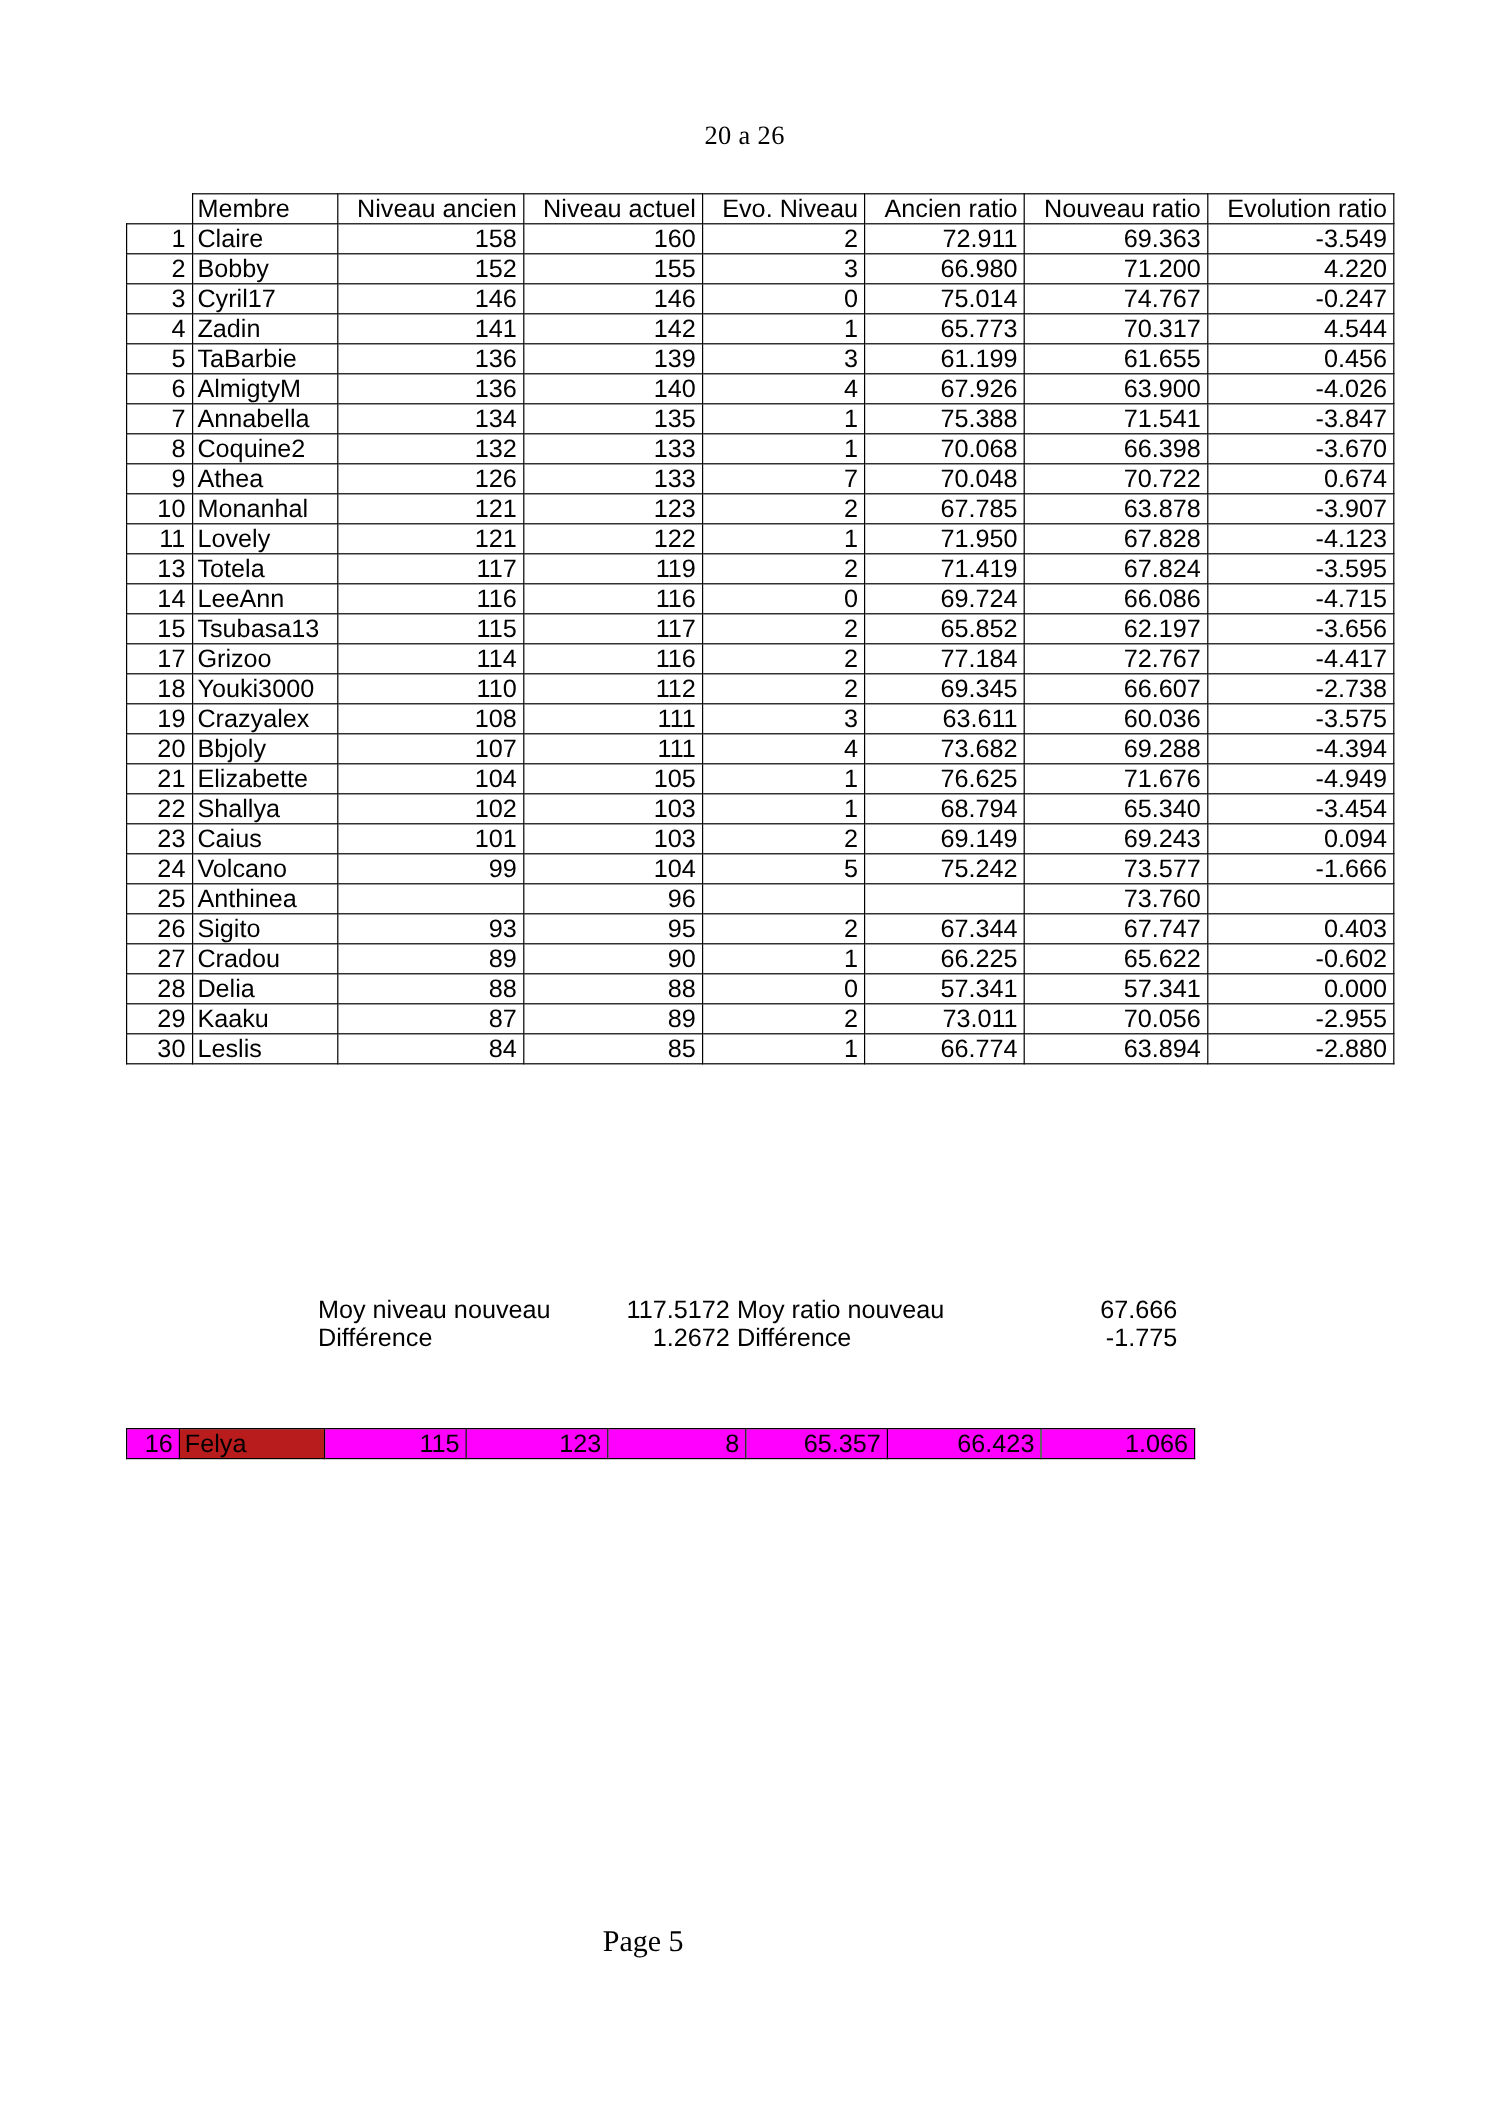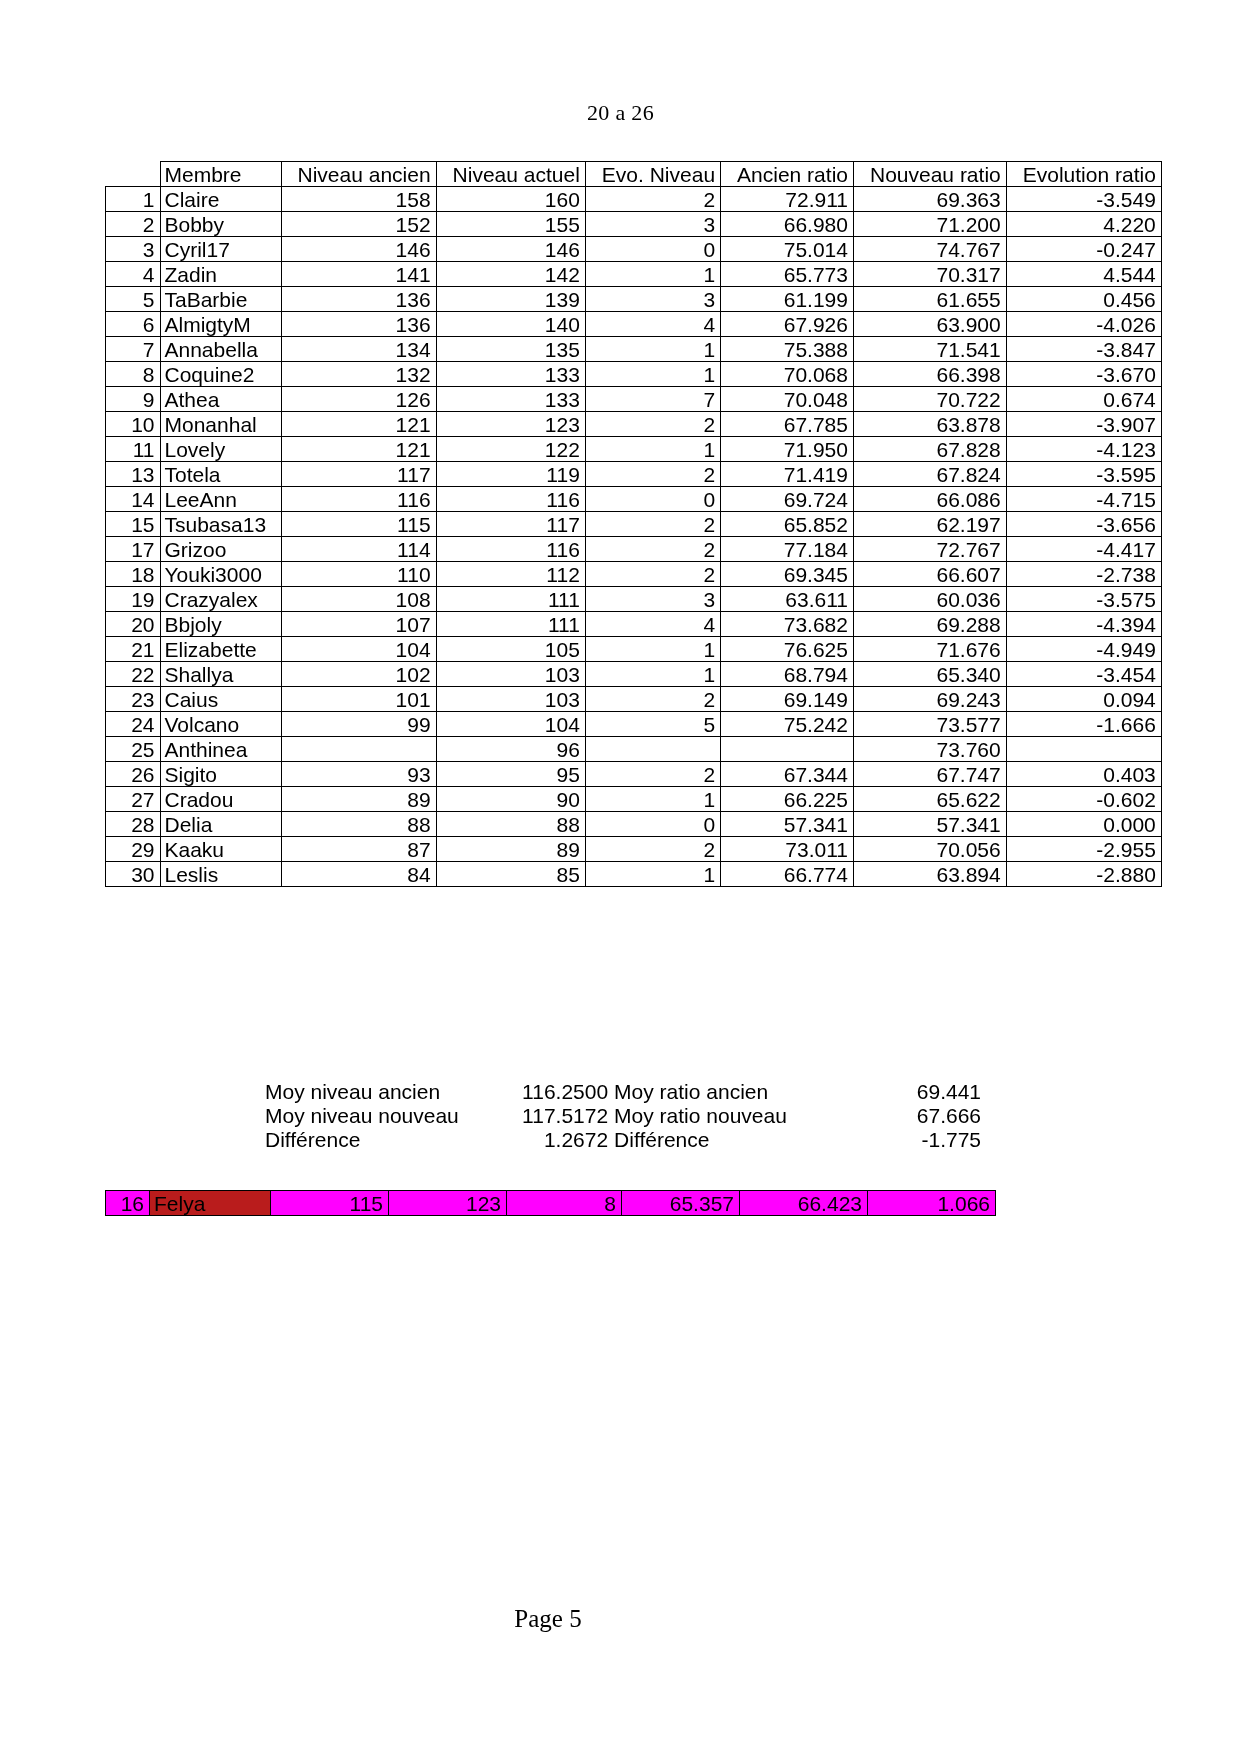--- a/index.html
+++ b/index.html
@@ -126,21 +126,21 @@
     left: 105px;
   }
   table.grid.hl td {
     background: #ff00ff;
     margin-left: 34px;
   }
 
   #page-footer {
     position: absolute;
     top: 1605px;
-    left: 16px;
+    left: 4px;
     width: 1064px;
     text-align: center;
     font-family: "Liberation Serif", serif;
     font-size: 25px;
   }
 </style>
 </head>
 <body>
 
 <div id="doc-title">20 a 26</div>
@@ -438,26 +438,20 @@
           <td class="num-w">1</td>
           <td class="num">66.774</td>
           <td class="num-r">63.894</td>
           <td class="num-r">-2.880</td>
         </tr>
       </tbody>
   </table>
 </div>
 
 <div id="summary">
-    <div class="srow">
-      <div class="lbl-left">Moy niveau ancien</div>
-      <div class="val-left">116.2500</div>
-      <div class="lbl-right">Moy ratio ancien</div>
-      <div class="val-right">69.441</div>
-    </div>
     <div class="srow">
       <div class="lbl-left">Moy niveau nouveau</div>
       <div class="val-left">117.5172</div>
       <div class="lbl-right">Moy ratio nouveau</div>
       <div class="val-right">67.666</div>
     </div>
     <div class="srow">
       <div class="lbl-left">Différence</div>
       <div class="val-left">1.2672</div>
       <div class="lbl-right">Différence</div>

